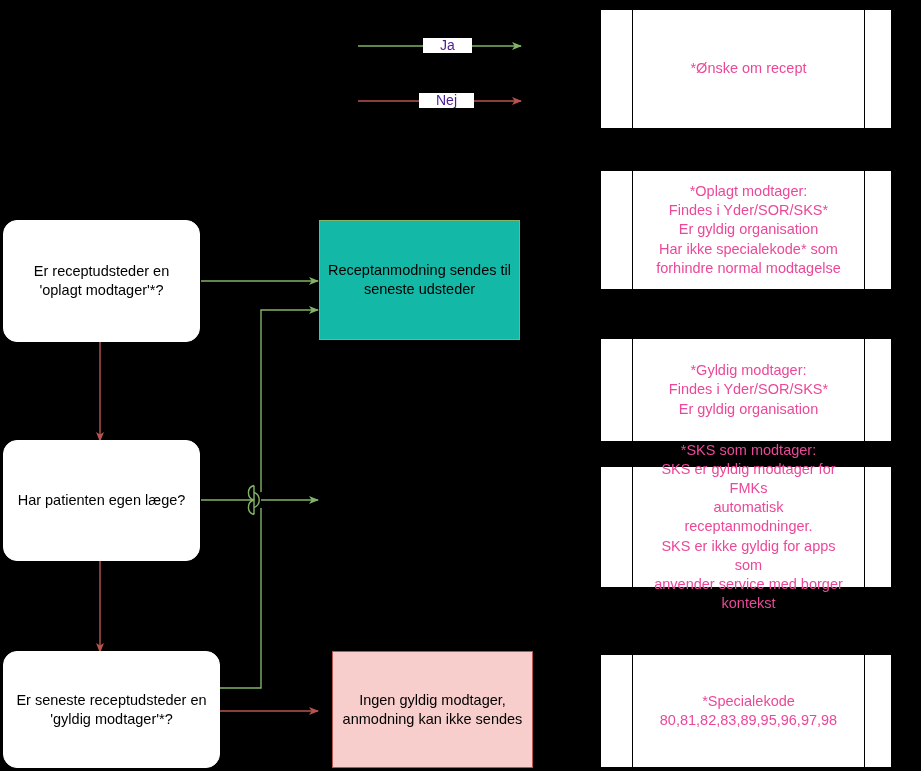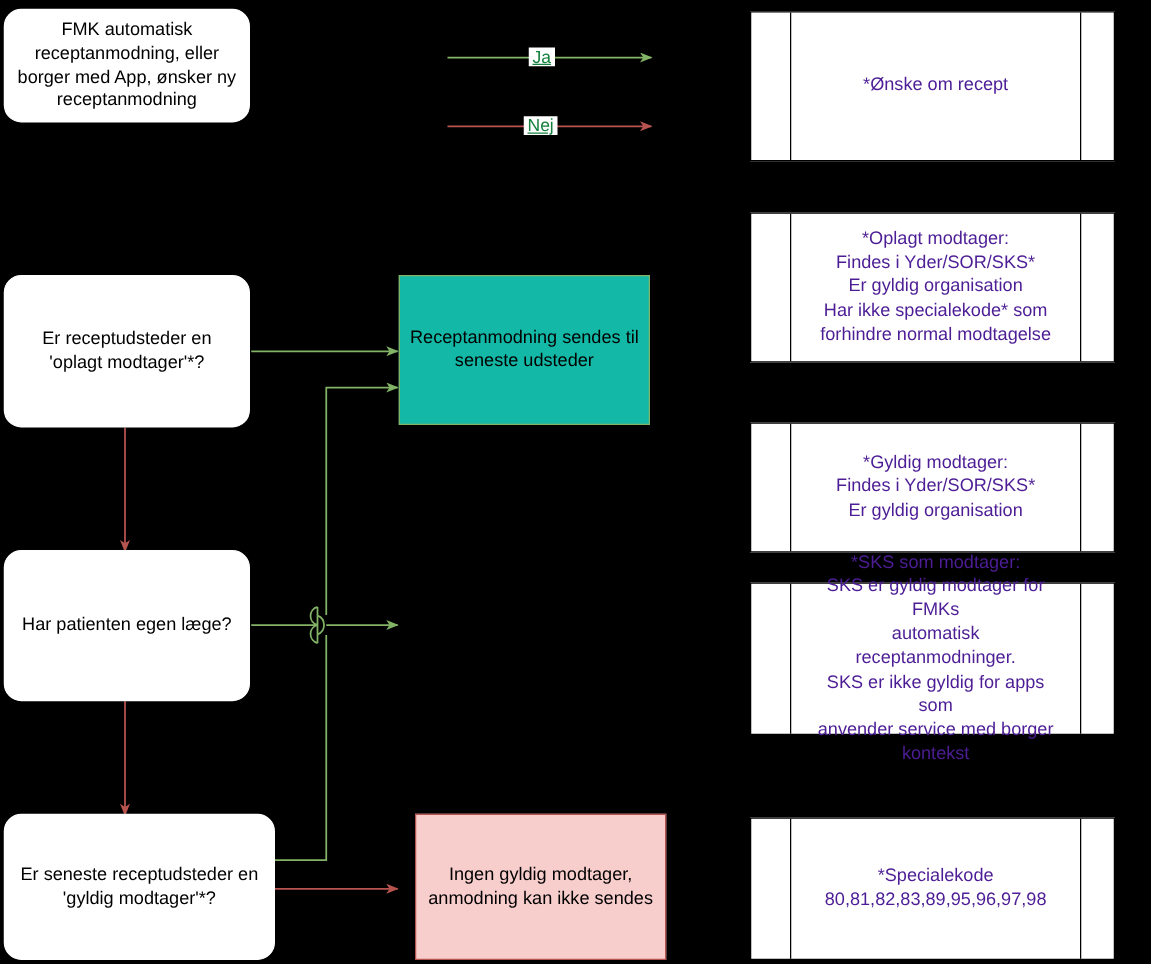--- a/index.html
+++ b/index.html
@@ -55,39 +55,38 @@
     position: absolute;
     box-sizing: border-box;
     border-left: 1px solid #000000;
     border-right: 1px solid #000000;
     display: flex;
     align-items: center;
     justify-content: center;
     text-align: center;
     font-size: 14.5px;
     line-height: 1.32;
-    color: #4c1d95;
+    color: #ec4899;
     padding: 2px 16px;
   }
   .svg-layer {
     position: absolute;
     left: 0;
     top: 0;
     width: 921px;
     height: 771px;
     pointer-events: none;
   }
   .legend-label {
     position: absolute;
     background: #ffffff;
-    color: #15803d;
+    color: #4c1d95;
     font-size: 14px;
     line-height: 1.05;
-    padding: 0 3px;
-    text-decoration: underline;
+    padding: 0 17px;
   }
   .nowrap { white-space: pre-line; }
 </style>
 </head>
 <body>
 
 <div id="canvas">
 
   <svg class="svg-layer" viewBox="0 0 921 771">
     <defs>
@@ -113,21 +112,20 @@
     <line x1="100" y1="561" x2="100" y2="652" stroke="#b85450" stroke-width="1.4" marker-end="url(#arrow-red)"></line>
 
     <path fill="none" stroke="#82b366" stroke-width="1.4" marker-end="url(#arrow-green)" d="M201,688 L261,688 L261,508 M261,492 L261,310 L318,310"></path>
 
     <line x1="201" y1="711" x2="318" y2="711" stroke="#b85450" stroke-width="1.4" marker-end="url(#arrow-red)"></line>
   </svg>
 
   <div class="legend-label" style="left:423px; top:38px;">Ja</div>
   <div class="legend-label" style="left:419px; top:93px;">Nej</div>
 
-  <div class="node rounded-white nowrap" style="left:3px; top:7px; width:197px; height:91px;">FMK automatisk receptanmodning, eller borger med App, ønsker ny receptanmodning</div>
 
   <div class="node rounded-white nowrap" style="left:3px; top:220px; width:197px; height:122px;">Er receptudsteder en 'oplagt modtager'*?</div>
 
   <div class="node rounded-white nowrap" style="left:3px; top:440px; width:197px; height:121px;">Har patienten egen læge?</div>
 
   <div class="node rounded-white nowrap" style="left:3px; top:651px; width:217px; height:117px;">Er seneste receptudsteder en 'gyldig modtager'*?</div>
 
   <div class="node green-box nowrap" style="left:319px; top:220px; width:201px; height:120px;">Receptanmodning sendes til seneste udsteder</div>
 
 

